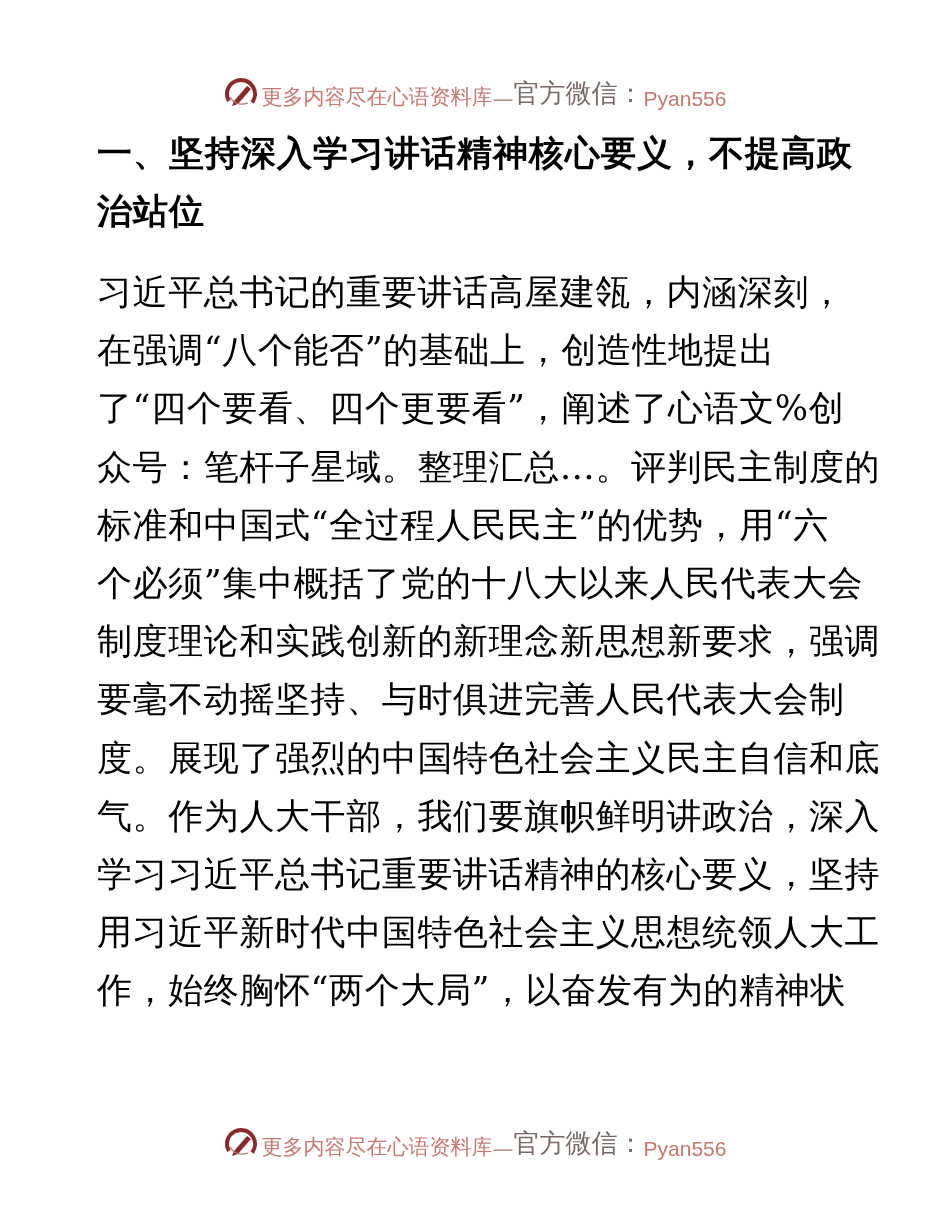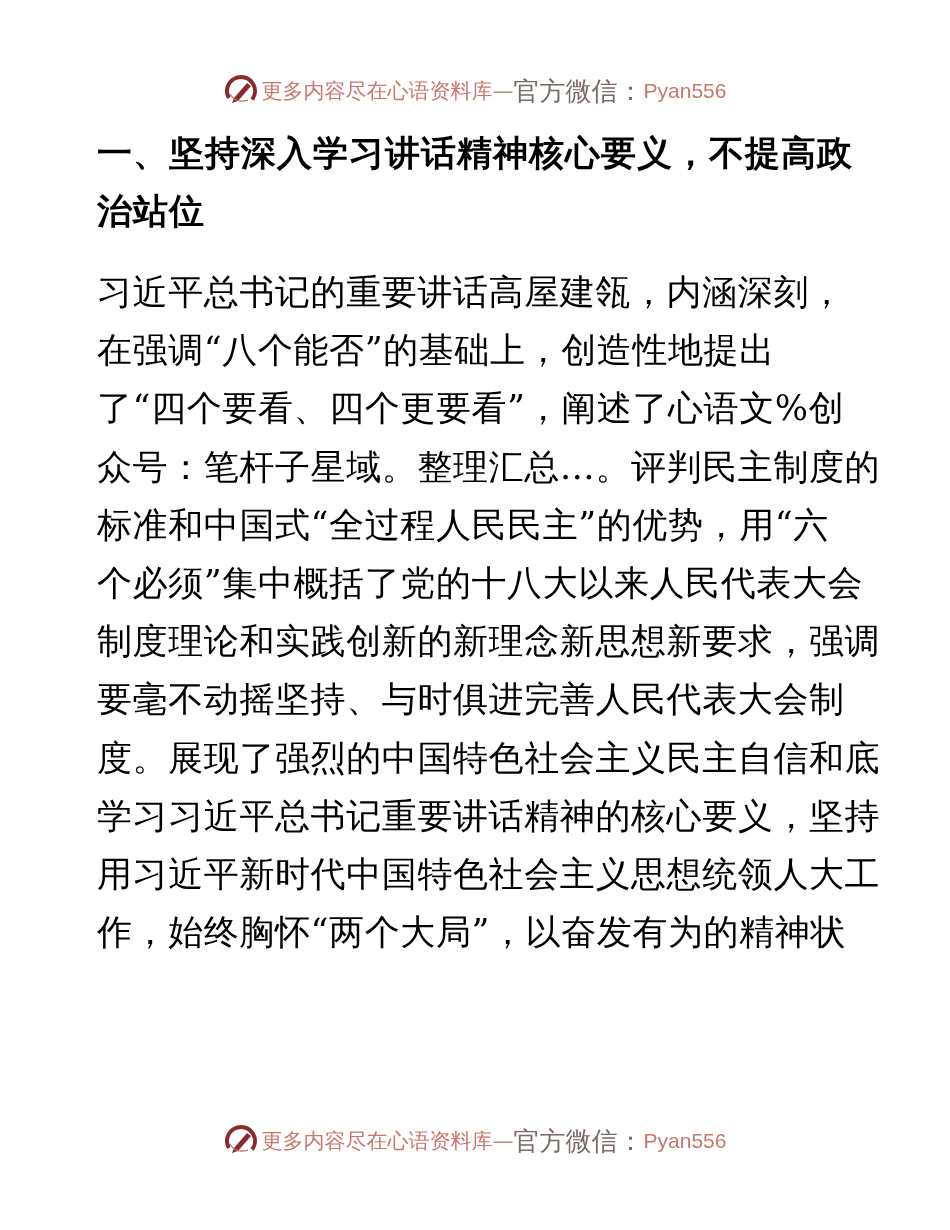--- a/index.html
+++ b/index.html
@@ -14,21 +14,21 @@
       overflow: hidden;
       font-family: "DejaVu Serif", "Liberation Serif", serif;
       color: #000000;
     }
     .banner {
       position: absolute;
       left: 0;
       width: 950px;
       height: 40px;
       display: flex;
-      align-items: center;
+      align-items: flex-end;
       justify-content: center;
     }
     .banner.top { top: 71px; }
     .banner.bottom { top: 1121px; }
     .banner .logo {
       width: 34px;
       height: 34px;
       margin-right: 4px;
       display: inline-block;
     }
@@ -104,20 +104,21 @@
   <p class="paragraph">
     <span class="line"> 习近平总书记的重要讲话高屋建瓴，内涵深刻，</span>
     <span class="line">在强调“八个能否”的基础上，创造性地提出</span>
     <span class="line">了“四个要看、四个更要看”，阐述了心语文%创</span>
     <span class="line">众号：笔杆子星域。整理汇总…。评判民主制度的</span>
     <span class="line">标准和中国式“全过程人民民主”的优势，用“六</span>
     <span class="line">个必须”集中概括了党的十八大以来人民代表大会</span>
     <span class="line">制度理论和实践创新的新理念新思想新要求，强调</span>
     <span class="line">要毫不动摇坚持、与时俱进完善人民代表大会制</span>
     <span class="line">度。展现了强烈的中国特色社会主义民主自信和底</span>
+    <span class="line">气。作为人大干部，我们要旗帜鲜明讲政治，深入</span>
     <span class="line">学习习近平总书记重要讲话精神的核心要义，坚持</span>
     <span class="line">用习近平新时代中国特色社会主义思想统领人大工</span>
     <span class="line">作，始终胸怀“两个大局”，以奋发有为的精神状</span>
   </p>
 </div>
 
 <div class="banner bottom">
   <span class="logo">
     <svg width="34" height="34" viewBox="0 0 34 34">
       <circle cx="17" cy="17" r="14" fill="none" stroke="#8b2a2a" stroke-width="4" stroke-dasharray="60 30" transform="rotate(150 17 17)"></circle>

